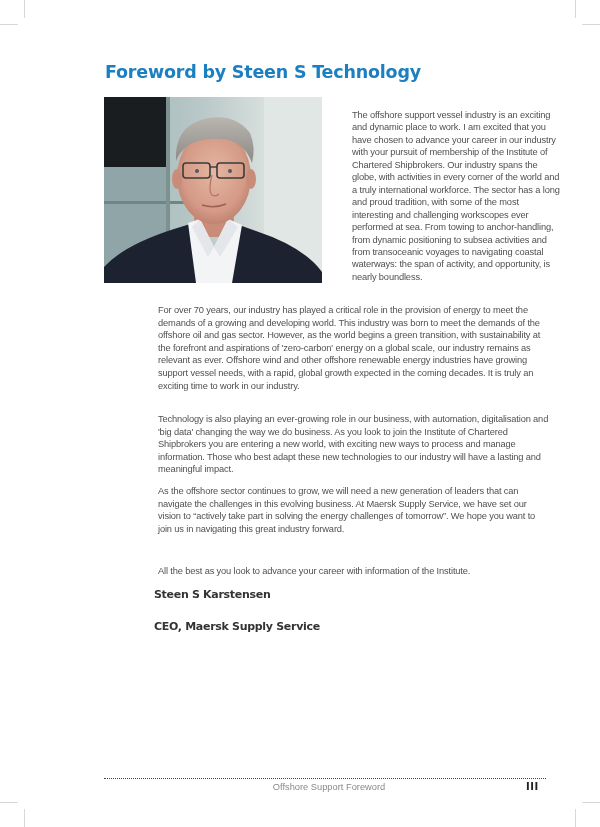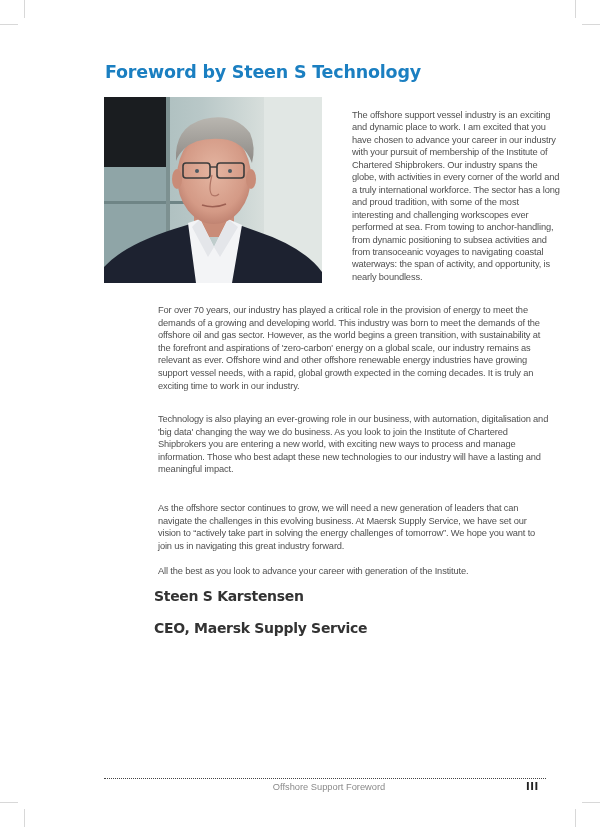--- a/index.html
+++ b/index.html
@@ -59,21 +59,21 @@
       margin: 4px;
       font-size: 9.3px;
       line-height: 12.6px;
       color: #505050;
       letter-spacing: -0.15px;
     }
     .sig {
       position: absolute;
       left: 154px;
       margin: 0;
-      font-size: 14px;
+      font-size: 11px;
       font-weight: bold;
       color: #333333;
       font-family: "DejaVu Sans", sans-serif;
       letter-spacing: -0.3px;
     }
     .footer-rule {
       position: absolute;
       left: 104px;
       top: 778px;
       width: 442px;
@@ -166,21 +166,21 @@
 
     <path d="M108 78 Q104 94 108 98 Q112 100 115 97" fill="none" stroke="#b07565" stroke-width="1.2"></path>
     <path d="M98 108 Q110 112 122 107" fill="none" stroke="#9c5f52" stroke-width="1.6"></path>
   </svg>
 </div>
 
 <p class="intro">The offshore support vessel industry is an exciting and dynamic place to work. I am excited that you have chosen to advance your career in our industry with your pursuit of membership of the Institute of Chartered Shipbrokers. Our industry spans the globe, with activities in every corner of the world and a truly international workforce. The sector has a long and proud tradition, with some of the most interesting and challenging workscopes ever performed at sea. From towing to anchor-handling, from dynamic positioning to subsea activities and from transoceanic voyages to navigating coastal waterways: the span of activity, and opportunity, is nearly boundless.</p>
 
 <p class="para" style="top:300px;">For over 70 years, our industry has played a critical role in the provision of energy to meet the demands of a growing and developing world. This industry was born to meet the demands of the offshore oil and gas sector. However, as the world begins a green transition, with sustainability at the forefront and aspirations of 'zero-carbon' energy on a global scale, our industry remains as relevant as ever. Offshore wind and other offshore renewable energy industries have growing support vessel needs, with a rapid, global growth expected in the coming decades. It is truly an exciting time to work in our industry.</p>
 <p class="para" style="top:409px;">Technology is also playing an ever-growing role in our business, with automation, digitalisation and 'big data' changing the way we do business. As you look to join the Institute of Chartered Shipbrokers you are entering a new world, with exciting new ways to process and manage information. Those who best adapt these new technologies to our industry will have a lasting and meaningful impact.</p>
-<p class="para" style="top:498px;">As the offshore sector continues to grow, we will need a new generation of leaders that can navigate the challenges in this evolving business. At Maersk Supply Service, we have set our vision to “actively take part in solving the energy challenges of tomorrow”. We hope you want to join us in navigating this great industry forward.</p>
-<p class="para" style="top:561px;">All the best as you look to advance your career with generation of the Institute.</p>
+<p class="para" style="top:481px;">As the offshore sector continues to grow, we will need a new generation of leaders that can navigate the challenges in this evolving business. At Maersk Supply Service, we have set our vision to “actively take part in solving the energy challenges of tomorrow”. We hope you want to join us in navigating this great industry forward.</p>
+<p class="para" style="top:561px;">All the best as you look to advance your career with information of the Institute.</p>
 
 <p class="sig" style="top:588px;">Steen S Karstensen</p>
 <p class="sig" style="top:620px;text-align:center;">CEO, Maersk Supply Service</p>
 
 <div class="footer-rule"></div>
 <p class="footer-title">Offshore Support Foreword</p>
 <span class="page-number">III</span>
 
 </body></html>

